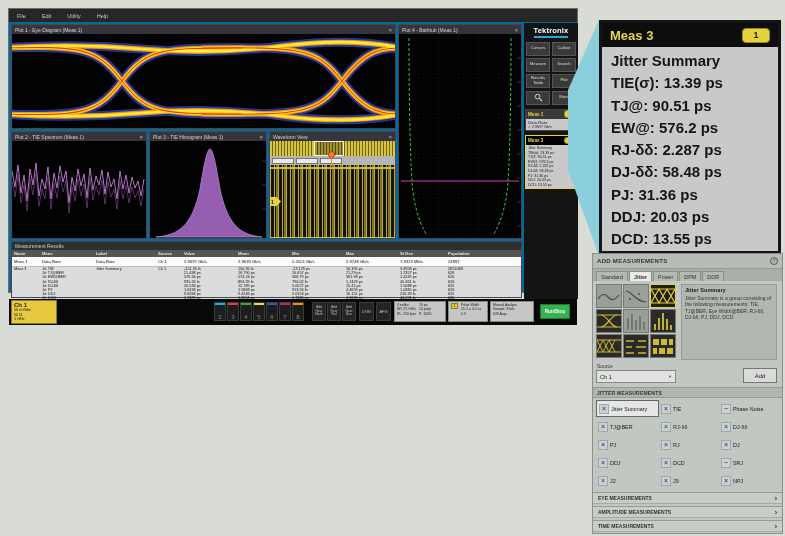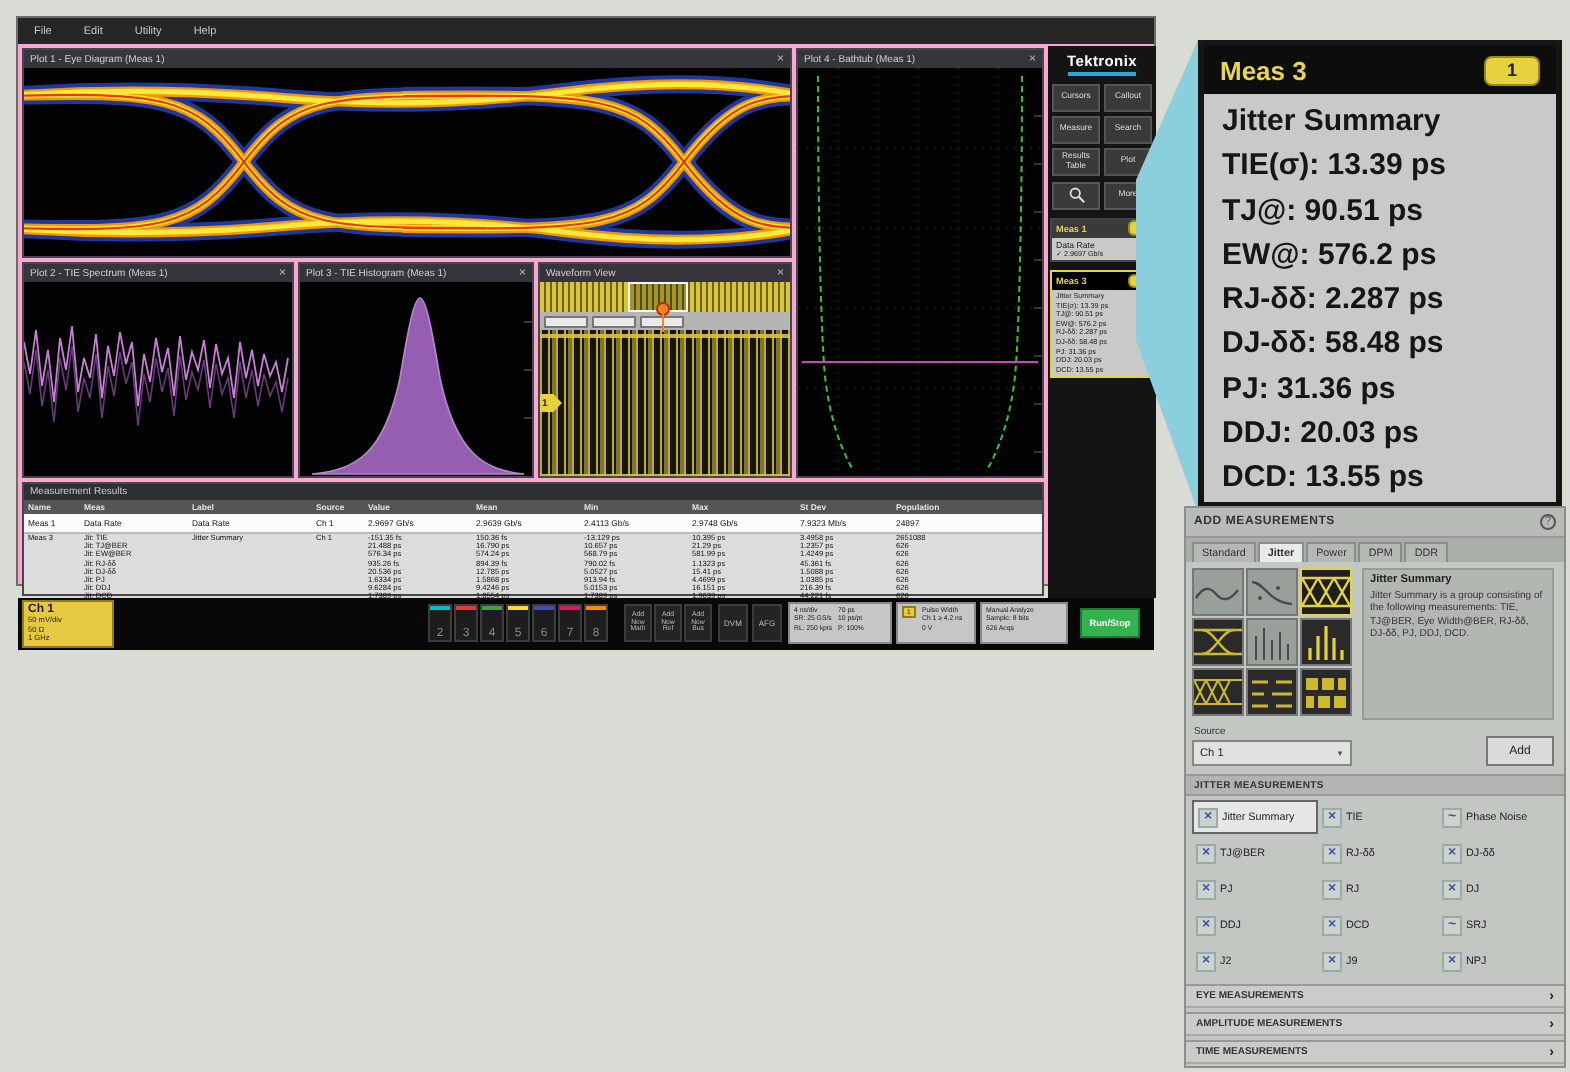--- a/index.html
+++ b/index.html
@@ -1,19 +1,19 @@
 <!DOCTYPE html>
 <html><head>
 <meta charset="utf-8">
 <style>
   html,body{margin:0;padding:0;}
   body{width:785px;height:536px;background:#d9dcd5;font-family:"Liberation Sans",sans-serif;position:relative;overflow:hidden;}
   .abs{position:absolute;}
   
-  .scope{left:8px;top:8px;width:570px;height:285px;background:#f9a8d4;border:1px solid #6a6d68;box-sizing:border-box;}
+  .scope{left:8px;top:8px;width:570px;height:285px;background:#0369a1;border:1px solid #6a6d68;box-sizing:border-box;}
   .menubar{left:0;top:0;width:568px;height:13px;background:#262626;display:flex;align-items:center;gap:16px;padding-left:8px;box-sizing:border-box;}
   .mi{font-size:5.5px;color:#c9c9c9;}
   .panel{background:#000;border:1px solid #46464c;box-sizing:border-box;}
   .ptitle{height:9px;background:#35353b;display:flex;align-items:center;justify-content:space-between;padding:0 3px;}
   .ptitle .t{font-size:5px;color:#d2d2d2;white-space:nowrap;overflow:hidden;}
   .ptitle .x{font-size:6px;color:#bbb;line-height:6px;}
   .pbody{position:relative;background:#020202;overflow:hidden;}
   
   .sidebar{left:515px;top:14px;width:54px;height:276px;background:#141414;}
   .brand{font-size:7.5px;font-weight:bold;color:#fff;text-align:center;margin-top:3px;letter-spacing:.2px;}

